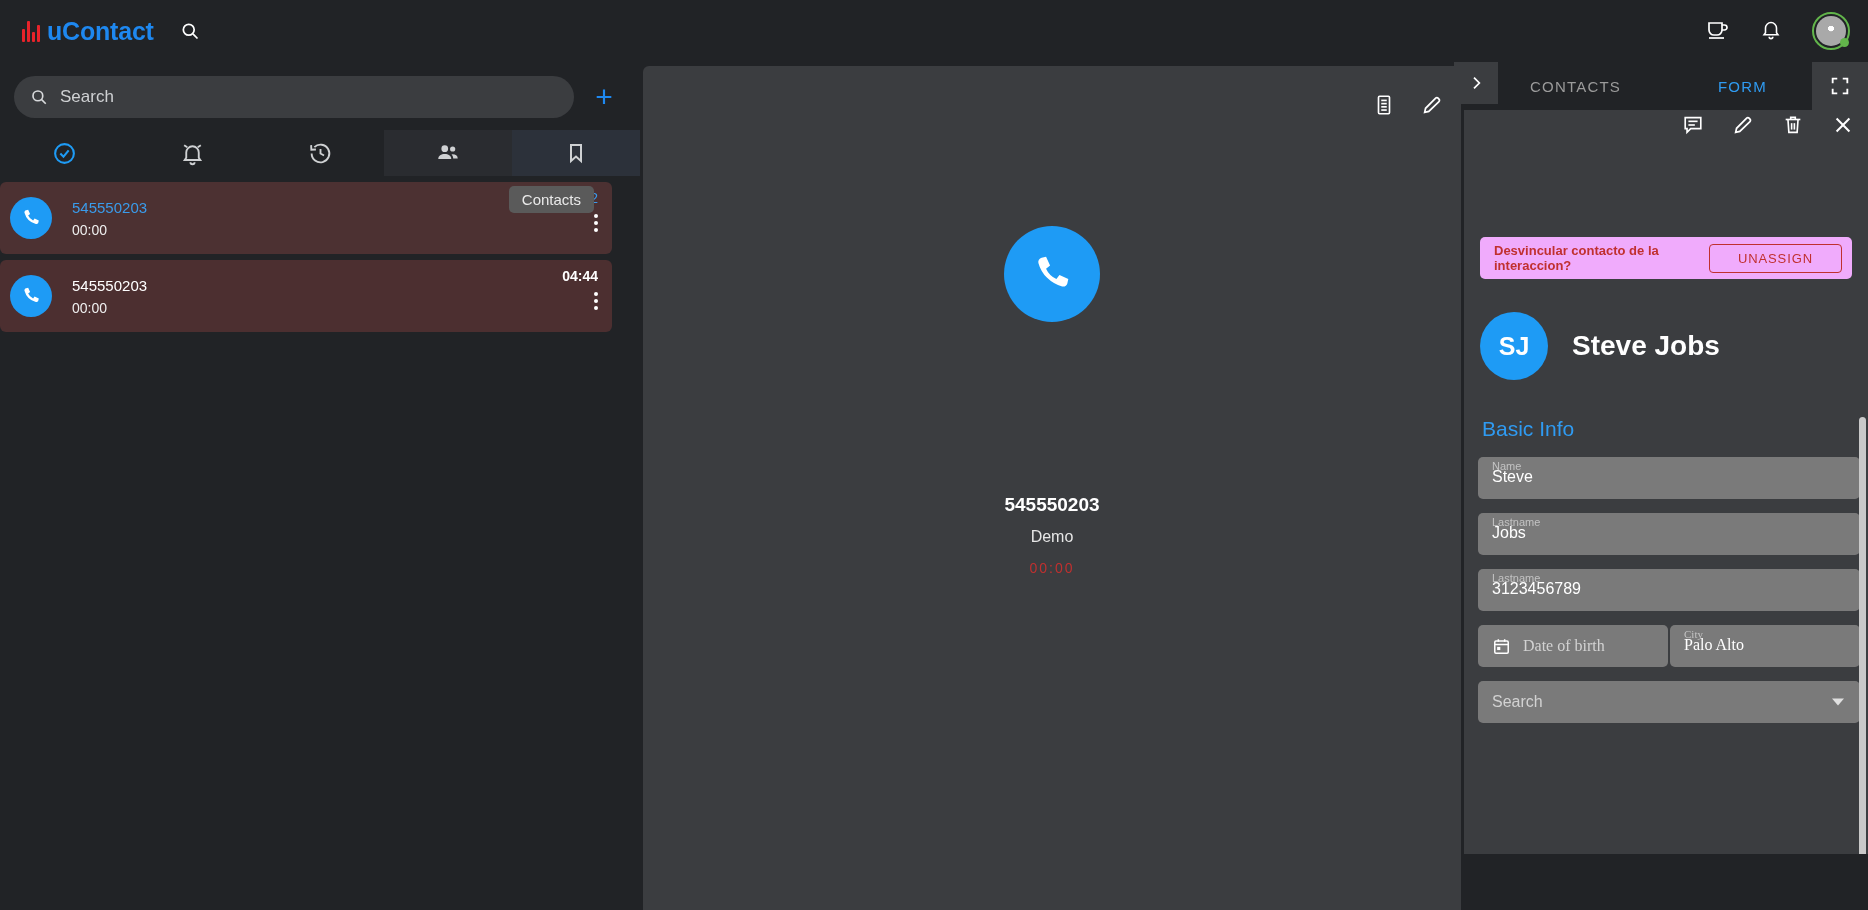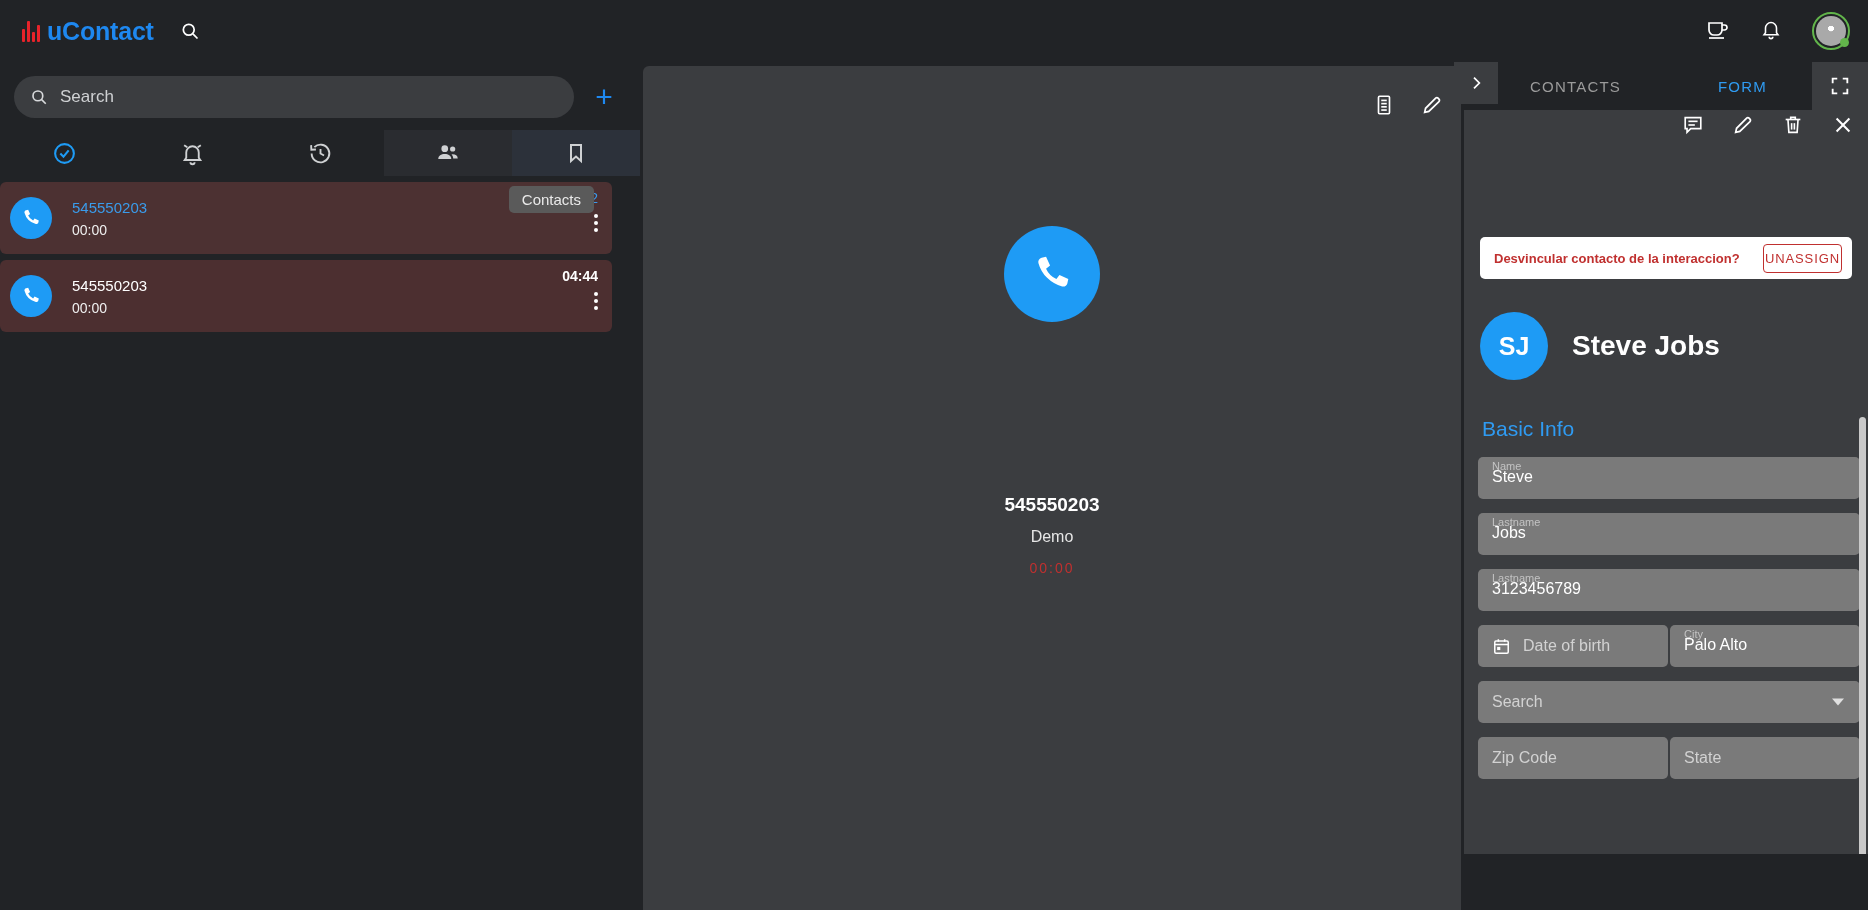--- a/index.html
+++ b/index.html
@@ -132,26 +132,26 @@
     background: #3b3d40; display: flex; align-items: center; justify-content: center;
     cursor: pointer;
   }
   .rp-toolbar {
     position: absolute; right: 14px; top: 52px; display: flex; gap: 28px; align-items: center;
   }
   .rp-toolbar .ic { cursor: pointer; }
 
   .unassign-bar {
     position: absolute; left: 16px; top: 175px; width: 372px; height: 42px;
-    background: #ffffff; border-radius: 5px; display: flex; align-items: center;
+    background: #f0abfc; border-radius: 5px; display: flex; align-items: center;
   }
   .unassign-txt { color: #c0302f; font-size: 13px; font-weight: bold; margin-left: 14px; }
   .unassign-btn {
     margin-left: auto; margin-right: 10px; border: 1px solid #c0302f; color: #c0302f;
-    font-size: 13px; letter-spacing: 0.9px; padding: 6px 1px; border-radius: 4px;
+    font-size: 13px; letter-spacing: 0.9px; padding: 6px 28px; border-radius: 4px;
     background: transparent; cursor: pointer; font-family: inherit;
   }
 
   .contact-head { position: absolute; left: 16px; top: 250px; display: flex; align-items: center; }
   .ch-avatar {
     width: 68px; height: 68px; border-radius: 50%; background: #1e9bf5;
     display: flex; align-items: center; justify-content: center;
     color: #fff; font-size: 25px; font-weight: bold;
   }
   .ch-name { margin-left: 24px; color: #fff; font-size: 28px; font-weight: bold; }
@@ -166,21 +166,21 @@
     position: relative; background: #7a7a7a; border-radius: 5px;
     height: 42px; margin-bottom: 14px; display: flex; align-items: center;
     cursor: text;
   }
   .field .lbl {
     position: absolute; left: 14px; top: 3px; color: #c3c3c3; font-size: 11px;
   }
   .field .val { color: #ffffff; font-size: 16px; margin-left: 14px; margin-top: 11px; }
   .field.empty .val { color: #d2d2d2; margin-top: 0; }
   .field.filled { align-items: flex-start; }
-  .row2 { display: flex; gap: 2px; }
+  .row2 { display: flex; gap: 2px; font-family: Liberation Serif, serif; }
   .row2 .field { flex: 1; margin-bottom: 14px; }
   .dob-ic { margin-left: 14px; display: flex; align-items: center; }
   .dob-txt { color: #d2d2d2; font-size: 16px; margin-left: 12px; }
   .caret {
     position: absolute; right: 16px; top: 50%; transform: translateY(-50%);
     width: 0; height: 0; border-left: 6px solid transparent; border-right: 6px solid transparent;
     border-top: 7px solid #e0e0e0;
   }
   .bottom-dock {
     position: absolute; left: 1464px; top: 854px; width: 404px; height: 56px;
@@ -456,28 +456,20 @@
           <span class="val">Palo Alto</span>
         </div>
       </div>
 
       <div class="field empty">
         <span class="val">Search</span>
         <span class="caret"></span>
       </div>
 
 
-      <div class="row2">
-        <div class="field empty">
-          <span class="val">Zip Code</span>
-        </div>
-        <div class="field empty">
-          <span class="val">State</span>
-        </div>
-      </div>
 
     </div>
 
     <div class="rp-scroll"></div>
   </div>
 
   <div class="bottom-dock"></div>
 
 </div>
 

